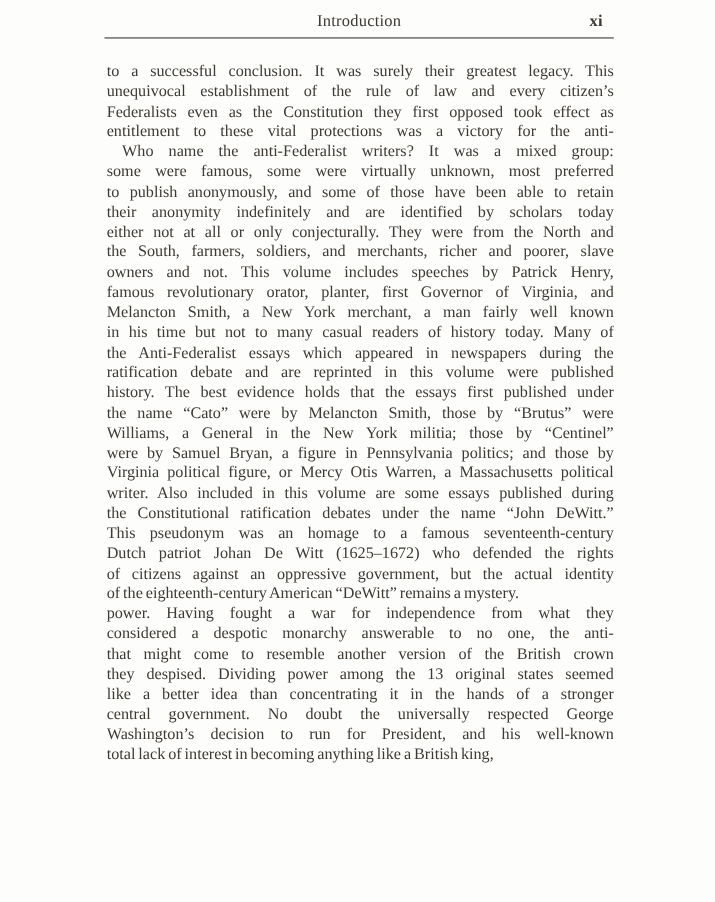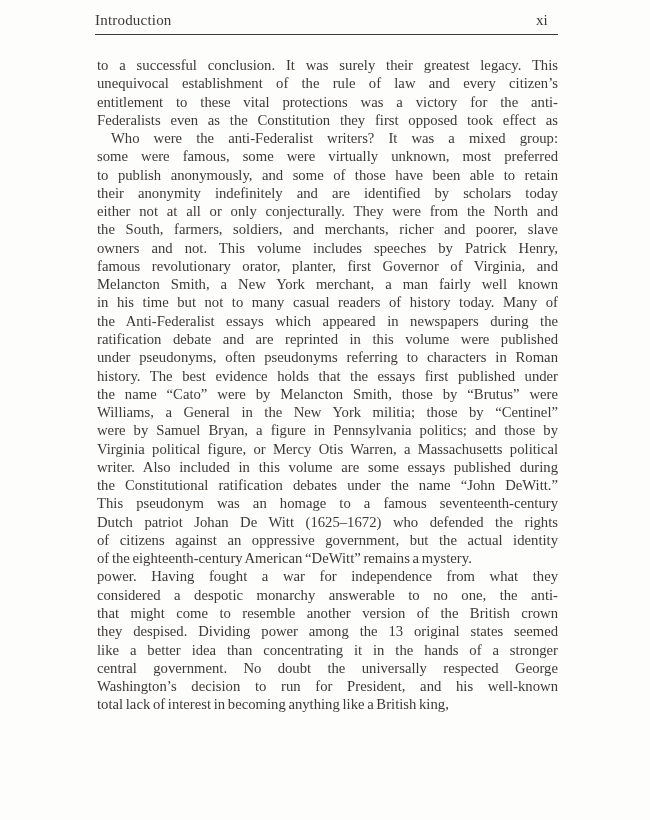--- a/index.html
+++ b/index.html
@@ -16,22 +16,22 @@
     -webkit-font-smoothing:antialiased;
   }
   .page{position:relative;width:650px;height:820px;overflow:hidden;background:var(--bg-color);}
 
   
   .running-header{
     position:absolute;left:95px;top:12px;width:463px;height:22px;
     border-bottom:1.5px solid var(--rule-color);
     font-size:15px;letter-spacing:0.2px;
   }
-  .running-title{position:absolute;left:0;right:0;top:0;text-align:left;}
-  .folio{position:absolute;right:10px;top:0;}
+  .running-title{position:absolute;left:0;right:0;top:0;text-align:center;}
+  .folio{position:absolute;right:10px;top:0;font-weight:bold;}
 
   
   .body-text{
     position:absolute;left:97px;top:56px;width:461px;
     font-size:14.7px;line-height:18.28px;
     word-spacing:-1px;
     font-family:Liberation Serif, serif;
   }
   .para{margin:0;padding:0;}
   .line{
@@ -51,37 +51,36 @@
 
 <div class="page">
   <header class="running-header">
     <span class="running-title">Introduction</span>
     <span class="folio">xi</span>
   </header>
   <main class="body-text">
       <div class="para">
         <div class="line">to a successful conclusion. It was surely their greatest legacy. This</div>
         <div class="line">unequivocal establishment of the rule of law and every citizen’s</div>
+        <div class="line">Federalists even as the Constitution they first opposed took effect as</div>
         <div class="line">entitlement to these vital protections was a victory for the anti-</div>
-        <div class="line">Federalists even as the Constitution they first opposed took effect as</div>
       </div>
       <div class="para">
-        <div class="line firstline-indent">Who were the anti-Federalist writers? It was a mixed group:</div>
+        <div class="line firstline-indent">Who name the anti-Federalist writers? It was a mixed group:</div>
         <div class="line">some were famous, some were virtually unknown, most preferred</div>
         <div class="line">to publish anonymously, and some of those have been able to retain</div>
         <div class="line">their anonymity indefinitely and are identified by scholars today</div>
         <div class="line">either not at all or only conjecturally. They were from the North and</div>
         <div class="line">the South, farmers, soldiers, and merchants, richer and poorer, slave</div>
         <div class="line">owners and not. This volume includes speeches by Patrick Henry,</div>
         <div class="line">famous revolutionary orator, planter, first Governor of Virginia, and</div>
         <div class="line">Melancton Smith, a New York merchant, a man fairly well known</div>
         <div class="line">in his time but not to many casual readers of history today. Many of</div>
         <div class="line">the Anti-Federalist essays which appeared in newspapers during the</div>
         <div class="line">ratification debate and are reprinted in this volume were published</div>
-        <div class="line">under pseudonyms, often pseudonyms referring to characters in Roman</div>
         <div class="line">history. The best evidence holds that the essays first published under</div>
         <div class="line">the name “Cato” were by Melancton Smith, those by “Brutus” were</div>
         <div class="line">Williams, a General in the New York militia; those by “Centinel”</div>
         <div class="line">were by Samuel Bryan, a figure in Pennsylvania politics; and those by</div>
         <div class="line">Virginia political figure, or Mercy Otis Warren, a Massachusetts political</div>
         <div class="line">writer. Also included in this volume are some essays published during</div>
         <div class="line">the Constitutional ratification debates under the name “John DeWitt.”</div>
         <div class="line">This pseudonym was an homage to a famous seventeenth-century</div>
         <div class="line">Dutch patriot Johan De Witt (1625–1672) who defended the rights</div>
         <div class="line">of citizens against an oppressive government, but the actual identity</div>

